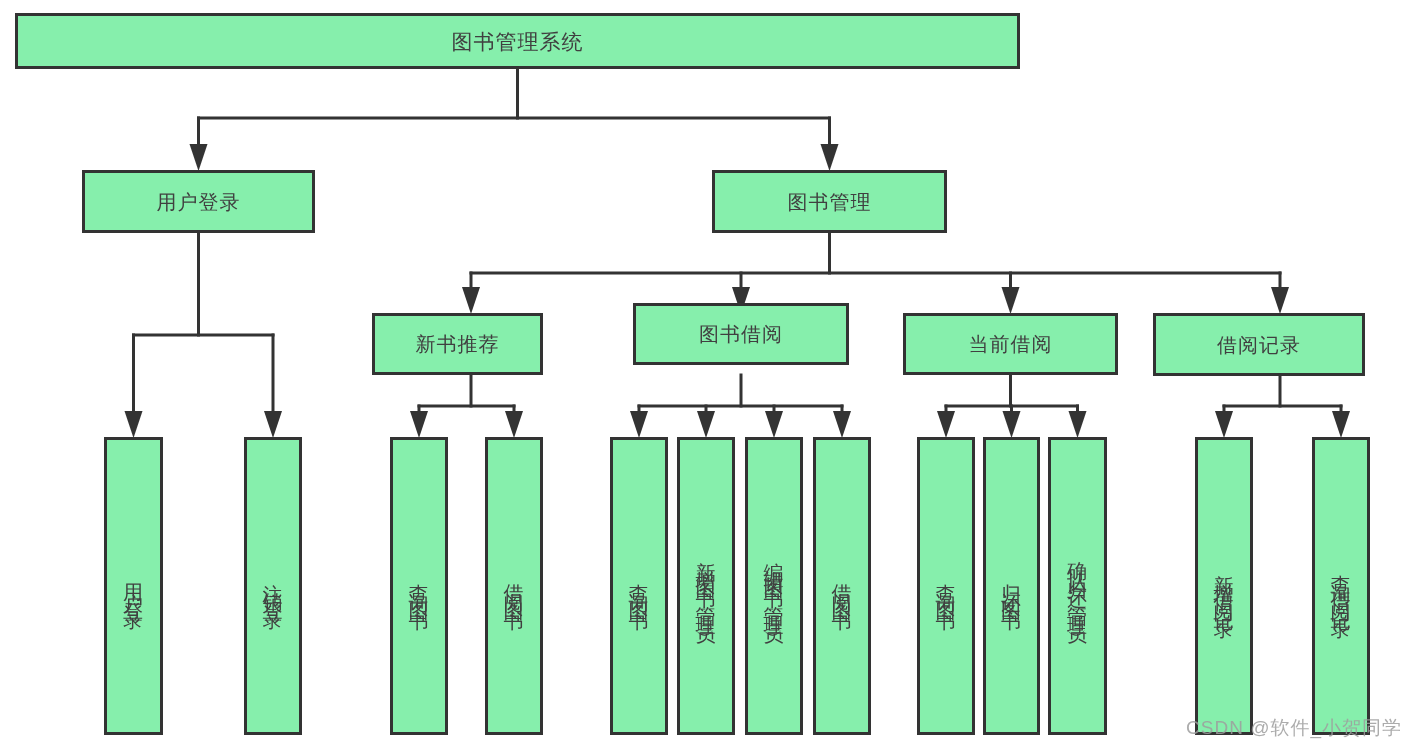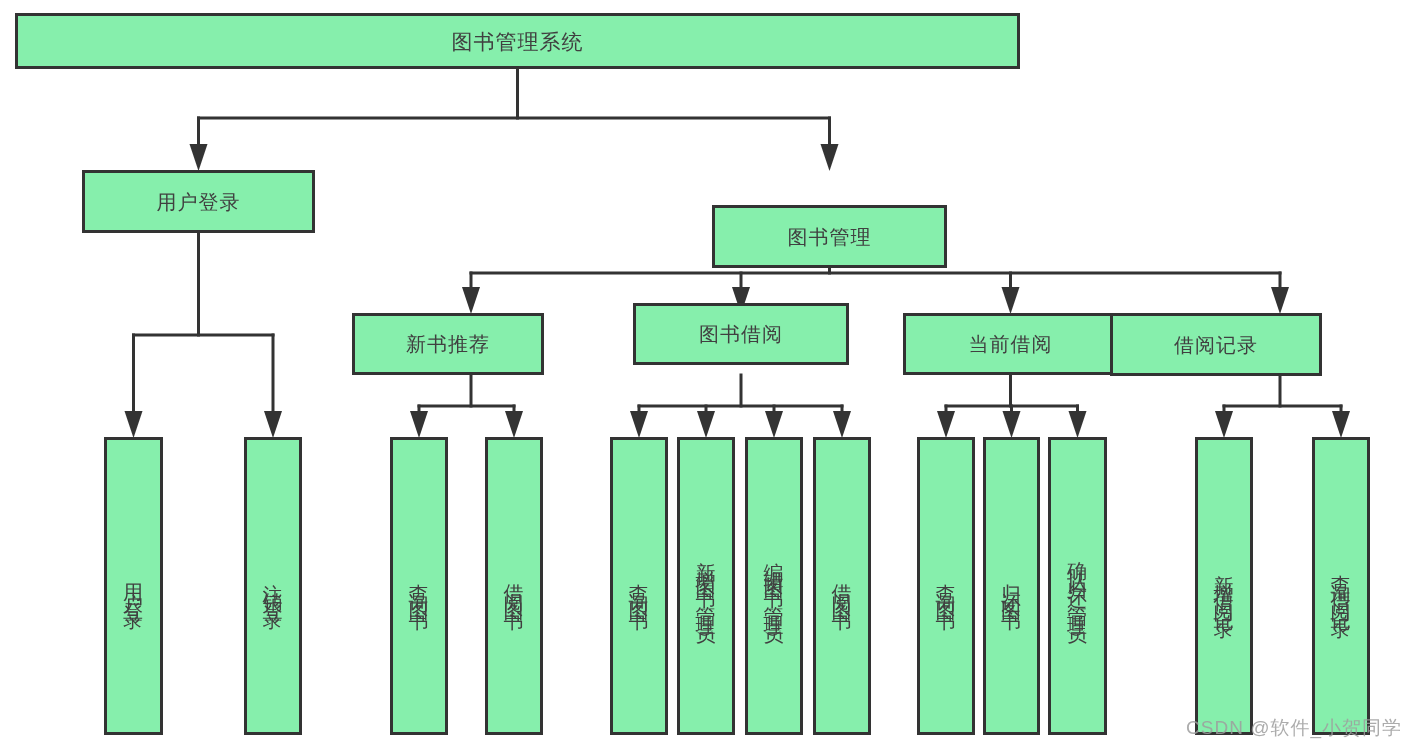--- a/index.html
+++ b/index.html
@@ -113,25 +113,25 @@
       <line x1="1224" y1="406" x2="1341" y2="406" stroke="#333333" stroke-width="3" stroke-linecap="square"></line>
       <line x1="1224" y1="406" x2="1224" y2="413" stroke="#333333" stroke-width="3" stroke-linecap="square"></line>
       <polygon points="1224,438 1215,411 1233,411" fill="#333333"></polygon>
       <line x1="1341" y1="406" x2="1341" y2="413" stroke="#333333" stroke-width="3" stroke-linecap="square"></line>
       <polygon points="1341,438 1332,411 1350,411" fill="#333333"></polygon>
     </svg>
 
   <div id="watermark">CSDN @软件_小贺同学</div>
 <div class="node h title" style="left: 15px; top: 13px; width: 1005px; height: 56px;">图书管理系统</div>
     <div class="node h" style="left: 82px; top: 170px; width: 233px; height: 63px;">用户登录</div>
-    <div class="node h" style="left: 712px; top: 170px; width: 235px; height: 63px; margin-top: 35px;">图书管理</div>
-    <div class="node h" style="left: 352px; top: 313px; width: 192px; height: 62px;">新书推荐</div>
+    <div class="node h" style="left: 712px; top: 170px; width: 235px; height: 63px;">图书管理</div>
+    <div class="node h" style="left: 372px; top: 313px; width: 171px; height: 62px;">新书推荐</div>
     <div class="node h" style="left: 633px; top: 303px; width: 216px; height: 62px;">图书借阅</div>
     <div class="node h" style="left: 903px; top: 313px; width: 215px; height: 62px;">当前借阅</div>
-    <div class="node h" style="left: 1110px; top: 313px; width: 212px; height: 63px;">借阅记录</div>
+    <div class="node h" style="left: 1153px; top: 313px; width: 212px; height: 63px;">借阅记录</div>
     <div class="node v" style="left: 104px; top: 437px; width: 59px; height: 298px;">用户登录</div>
     <div class="node v" style="left: 244px; top: 437px; width: 58px; height: 298px;">注销登录</div>
     <div class="node v" style="left: 390px; top: 437px; width: 58px; height: 298px;">查询图书</div>
     <div class="node v" style="left: 485px; top: 437px; width: 58px; height: 298px;">借阅图书</div>
     <div class="node v" style="left: 610px; top: 437px; width: 58px; height: 298px;">查询图书</div>
     <div class="node v" style="left: 677px; top: 437px; width: 58px; height: 298px;">新增图书（管理员）</div>
     <div class="node v" style="left: 745px; top: 437px; width: 58px; height: 298px;">编辑图书（管理员）</div>
     <div class="node v" style="left: 813px; top: 437px; width: 58px; height: 298px;">借阅图书</div>
     <div class="node v" style="left: 917px; top: 437px; width: 58px; height: 298px;">查询图书</div>
     <div class="node v" style="left: 983px; top: 437px; width: 57px; height: 298px;">归还图书</div>

